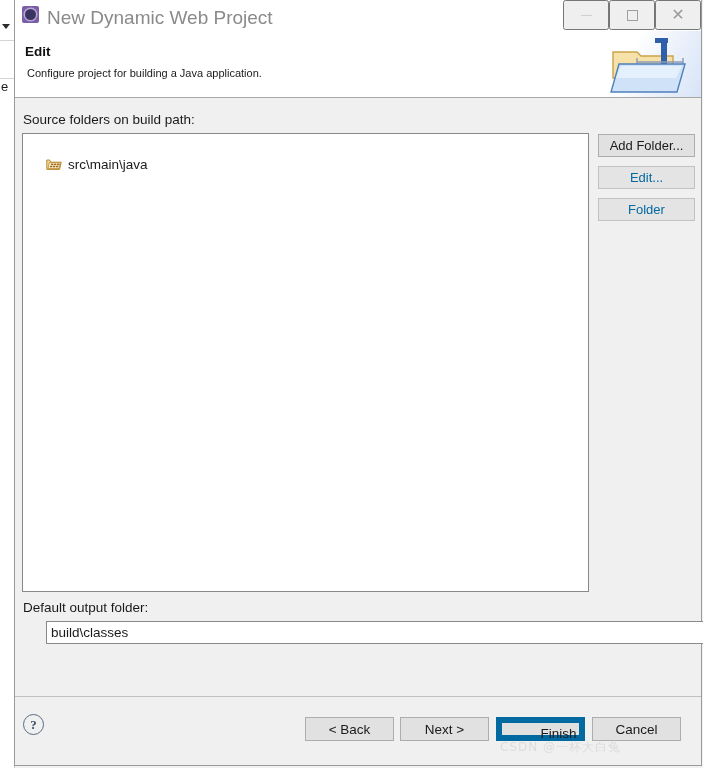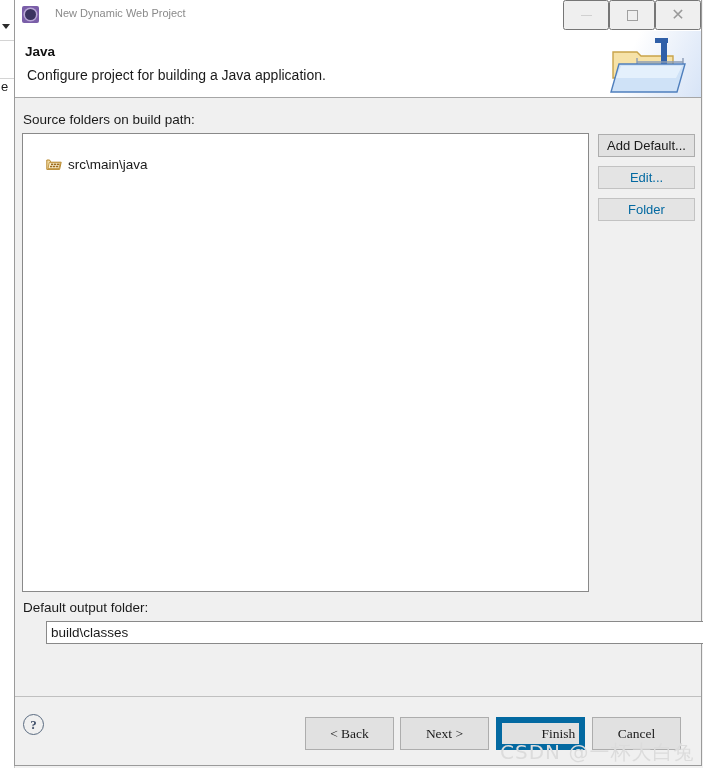--- a/index.html
+++ b/index.html
@@ -94,24 +94,23 @@
   #title-icon .gear {
     width: 11px; height: 11px;
     border-radius: 50%;
     background: #3b3460;
     box-shadow: 0 0 0 1.5px #b9a7d6;
     position: relative;
   }
   #title-text {
     position: absolute;
     left: 32px; top: 7px;
-    font-size: 11px;
+    font-size: 19px;
     color: #8a8a8a;
     white-space: nowrap;
-    margin-left: 8px;
   }
   .winbtn {
     position: absolute;
     top: 0;
     width: 46px; height: 30px;
     display: flex;
     align-items: center;
     justify-content: center;
   }
   #btn-min { right: 92px; }
@@ -145,21 +144,21 @@
   #header-title {
     position: absolute;
     left: 10px; top: 13px;
     font-size: 13.5px;
     font-weight: bold;
     color: #111111;
   }
   #header-desc {
     position: absolute;
     left: 12px; top: 36px;
-    font-size: 14px;
+    font-size: 11px;
     color: #1a1a1a;
   }
   #banner {
     position: absolute;
     right: 0; top: 0;
     width: 110px; height: 66px;
     background: linear-gradient(115deg, #ffffff 0%, #ffffff 35%, #eef3fb 62%, #d7e4f7 100%);
   }
   #banner svg { position: absolute; right: 4px; top: 3px; }
 
@@ -271,25 +270,25 @@
     background: transparent;
     font-family: "Liberation Serif", serif;
     font-weight: bold;
     box-sizing: border-box;
     padding: 0;
   }
   .nav-btn {
     position: absolute;
     top: 20px;
     width: 89px;
-    height: 33px;
+    height: 24px;
     background: #e1e1e1;
     border: 1px solid #adadad;
     box-sizing: border-box;
-    font-family: Liberation Serif, serif;
+    font-family: Liberation Sans, sans-serif;
     font-size: 13.5px;
     color: #1a1a1a;
     text-align: center;
     padding: 0;
     line-height: 23px;
   }
   #btn-back { left: 290px; }
   #btn-next { left: 385px; }
   #btn-finish {
     left: 481px;
@@ -298,21 +297,21 @@
     line-height: 21px;
     padding-left: 36px;
   }
   #btn-cancel { left: 577px; }
 
   
   #watermark {
     position: absolute;
     left: 500px;
     top: 739px;
-    font-size: 20px;
+    font-size: 12px;
     color: #dcdcdc;
     letter-spacing: 1px;
     white-space: nowrap;
     pointer-events: none;
     font-family: "DejaVu Sans", sans-serif;
   }
 </style>
 </head>
 <body>
 
@@ -337,21 +336,21 @@
     </button>
     <button class="winbtn" id="btn-max">
       <span class="glyph"></span>
     </button>
     <button class="winbtn" id="btn-close">
       <span class="glyph">✕</span>
     </button>
   </div>
 
   <div id="header">
-    <div id="header-title">Java</div>
+    <div id="header-title">Edit</div>
     <div id="header-desc">Configure project for building a Java application.</div>
     <div id="banner">
       <svg width="100" height="62" viewBox="0 0 100 62">
 
         <path d="M16 18 L40 18 L44 22 L76 22 L76 44 L16 44 Z" fill="#f6e2a8" stroke="#c9a44a" stroke-width="1.4"></path>
 
         <path d="M62 8 L70 8 L70 30 C70 35 66 38 61 38 L58 38 L58 32 L61 32 C63 32 64 31 64 29 L64 8 Z" fill="#2f5fa8"></path>
         <rect x="58" y="4" width="13" height="5" fill="#2f5fa8"></rect>
 
         <path d="M40 28 L86 28" stroke="#8a9bb5" stroke-width="1.4" fill="none"></path>
@@ -380,21 +379,21 @@
               <rect x="4" y="8.8" width="2.3" height="1.5"></rect>
               <rect x="7" y="8.8" width="2.3" height="1.5"></rect>
               <rect x="10" y="8.8" width="2.3" height="1.5"></rect>
             </g>
           </svg>
         </span>
         <span class="tree-item-label">src\main\java</span>
       </div>
     </div>
 
-    <button class="side-btn" id="btn-add-folder">Add Default...</button>
+    <button class="side-btn" id="btn-add-folder">Add Folder...</button>
     <button class="side-btn disabled" id="btn-edit" disabled="">Edit...</button>
     <button class="side-btn disabled" id="btn-remove" disabled="">Folder</button>
 
     <div id="label-output">Default output folder:</div>
     <input id="input-output" type="text" value="build\classes" style="">
   </div>
 
   <div id="footer">
     <button id="help-button">?</button>
     <button class="nav-btn" id="btn-back">&lt; Back</button>

